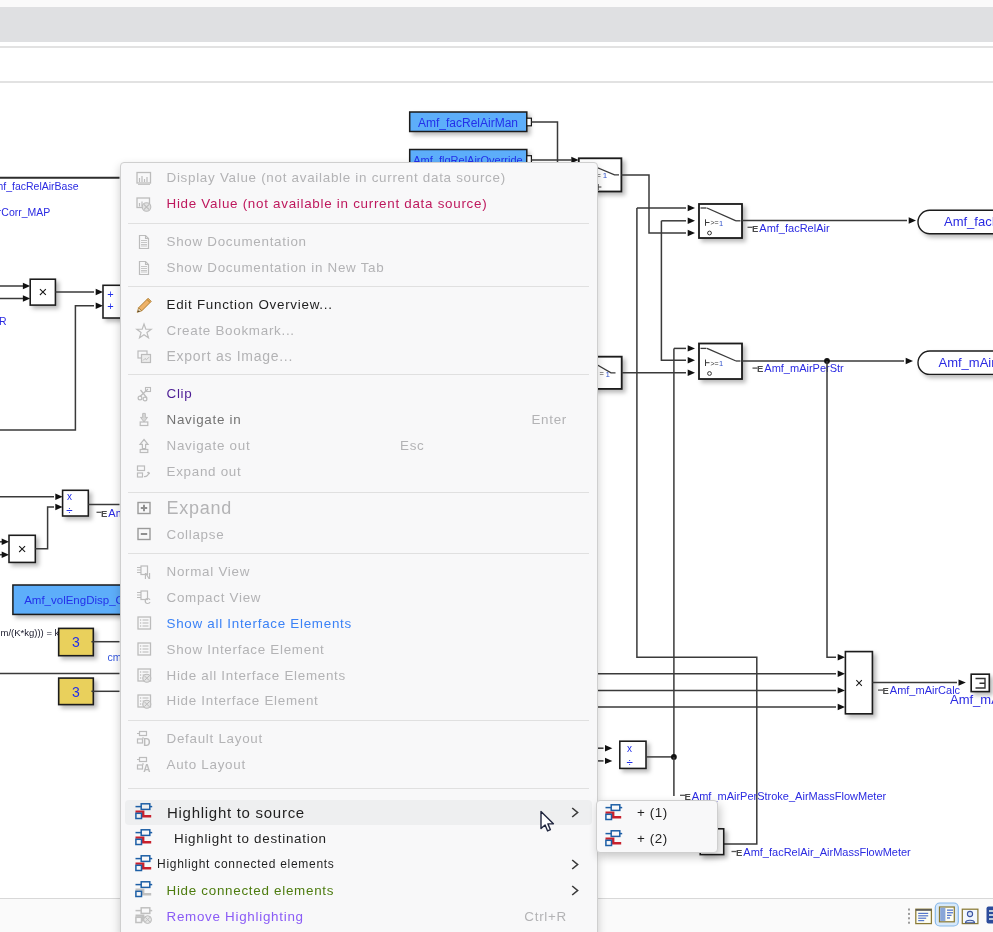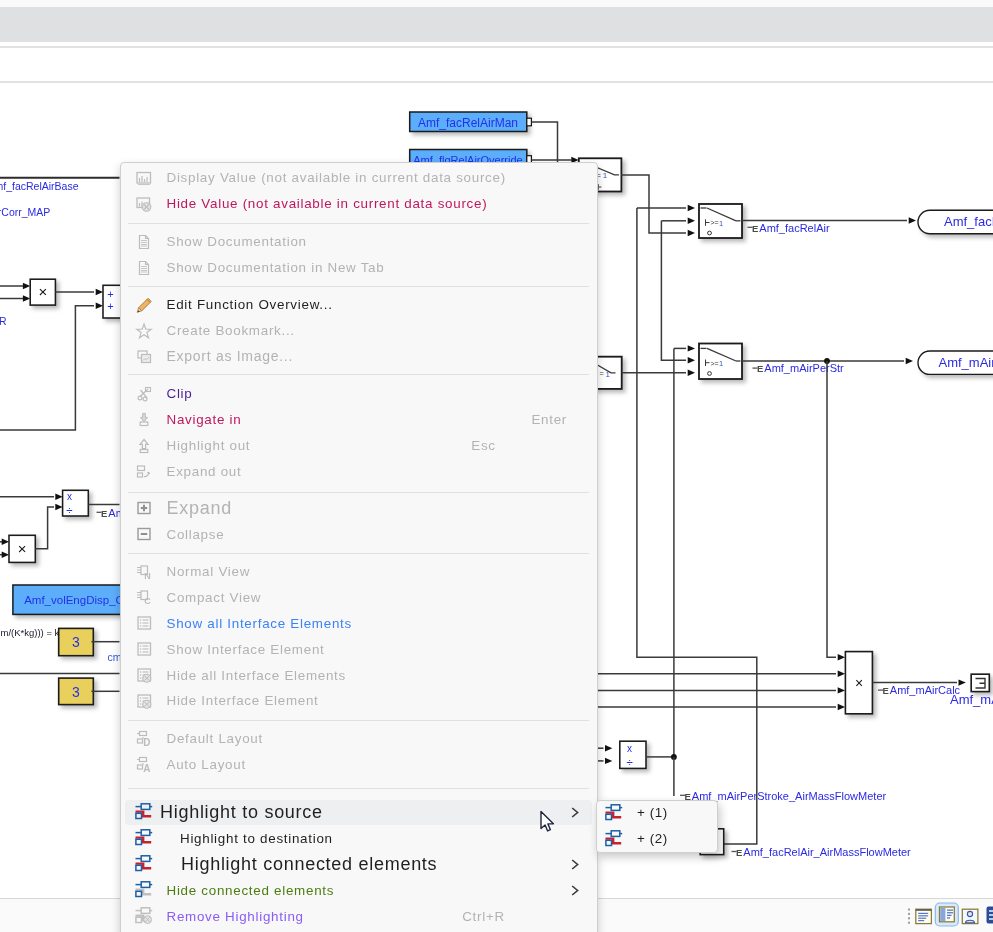--- a/index.html
+++ b/index.html
@@ -252,32 +252,32 @@
     <rect x="6.5" y="6.5" width="9" height="8" fill="#ececec" stroke="#bcbcbc" stroke-width="1.2"></rect>
     <path d="M8,12.5 l2-2 l1.5,1.2 l2.5-2.5" stroke="#bcbcbc" stroke-width="1" fill="none"></path>
   </svg>
 <div style="position:absolute;left:166.5px;top:383.9px;height:19px;line-height:19px;font-size:13.4px;letter-spacing:0.72px;color:#4c1d95;white-space:pre">Clip</div>
 <svg style="position:absolute;left:134.8px;top:384.5px" width="18" height="18" viewBox="0 0 18 18">
     <path d="M5,11.5 L13,4 M5.5,5 l6.5,8" stroke="#bcbcbc" stroke-width="1.2" fill="none"></path>
     <circle cx="5" cy="13" r="1.9" fill="none" stroke="#bcbcbc" stroke-width="1.2"></circle>
     <circle cx="10" cy="14" r="1.9" fill="none" stroke="#bcbcbc" stroke-width="1.2"></circle>
     <rect x="10.5" y="2.5" width="5" height="4" fill="none" stroke="#bcbcbc" stroke-width="1.1"></rect>
   </svg>
-<div style="position:absolute;left:166.5px;top:409.8px;height:19px;line-height:19px;font-size:13.4px;letter-spacing:0.72px;color:#be185d;white-space:pre">Navigate in</div>
+<div style="position:absolute;left:166.5px;top:409.8px;height:19px;line-height:19px;font-size:13.4px;letter-spacing:0.72px;color:#737373;white-space:pre">Navigate in</div>
 <svg style="position:absolute;left:134.8px;top:410.4px" width="18" height="18" viewBox="0 0 18 18">
     <path d="M9,2.5 l3.5,4.5 h-2.2 v4 h-2.6 v-4 h-2.2 z" fill="#d7d7d7" stroke="#bcbcbc" stroke-width="1" transform="rotate(180 9 7.2)"></path>
     <rect x="5.2" y="12" width="7.6" height="3.5" fill="none" stroke="#bcbcbc" stroke-width="1.2"></rect>
   </svg>
 <div style="position:absolute;left:400px;top:409.8px;width:167px;text-align:right;height:19px;line-height:19px;font-size:13.4px;letter-spacing:0.72px;color:#b3b3b5">Enter</div>
-<div style="position:absolute;left:166.5px;top:435.9px;height:19px;line-height:19px;font-size:13.4px;letter-spacing:0.72px;color:#b3b3b5;white-space:pre">Highlight out</div>
+<div style="position:absolute;left:166.5px;top:435.9px;height:19px;line-height:19px;font-size:13.4px;letter-spacing:0.72px;color:#b3b3b5;white-space:pre">Navigate out</div>
 <svg style="position:absolute;left:134.8px;top:436.5px" width="18" height="18" viewBox="0 0 18 18">
     <path d="M9,2.5 l4,4.8 h-2.4 v4.2 h-3.2 v-4.2 h-2.4 z" fill="none" stroke="#bcbcbc" stroke-width="1.2"></path>
     <rect x="5.2" y="12.5" width="7.6" height="3" fill="none" stroke="#bcbcbc" stroke-width="1.2"></rect>
   </svg>
-<div style="position:absolute;left:400px;top:435.9px;width:167px;text-align:center;height:19px;line-height:19px;font-size:13.4px;letter-spacing:0.72px;color:#b3b3b5">Esc</div>
+<div style="position:absolute;left:400px;top:435.9px;width:167px;text-align:left;height:19px;line-height:19px;font-size:13.4px;letter-spacing:0.72px;color:#b3b3b5">Esc</div>
 <div style="position:absolute;left:166.5px;top:462.0px;height:19px;line-height:19px;font-size:13.4px;letter-spacing:0.72px;color:#b3b3b5;white-space:pre">Expand out</div>
 <svg style="position:absolute;left:134.8px;top:462.6px" width="18" height="18" viewBox="0 0 18 18">
     <rect x="2.5" y="3" width="7" height="4.5" fill="none" stroke="#bcbcbc" stroke-width="1.2"></rect>
     <rect x="2.5" y="10" width="5" height="4" fill="none" stroke="#bcbcbc" stroke-width="1.2"></rect>
     <path d="M9,13.5 a4.5,4.5 0 0 0 5,-4.2 m0,0 l-1.8,0.4 m1.8,-0.4 l0.5,1.8" stroke="#bcbcbc" stroke-width="1.2" fill="none"></path>
   </svg>
 <div style="position:absolute;left:166.5px;top:498.7px;height:19px;line-height:19px;font-size:18px;letter-spacing:0.72px;color:#b3b3b5;white-space:pre">Expand</div>
 <svg style="position:absolute;left:134.8px;top:499.3px" width="18" height="18" viewBox="0 0 18 18">
     <rect x="3" y="3.5" width="12" height="11" fill="none" stroke="#9b9b9b" stroke-width="1.4"></rect>
     <path d="M9,5.8 v6.4 M5.8,9 h6.4" stroke="#8f8f8f" stroke-width="2"></path>
@@ -350,40 +350,40 @@
     <path d="M2,4.5 h2.5 M8,8 v2" stroke="#bcbcbc" stroke-width="1"></path>
     <text x="8.2" y="16.5" font-family="Liberation Sans" font-size="10" font-weight="bold" fill="#bcbcbc">D</text>
   </svg>
 <div style="position:absolute;left:166.5px;top:754.6px;height:19px;line-height:19px;font-size:13.4px;letter-spacing:0.72px;color:#b3b3b5;white-space:pre">Auto Layout</div>
 <svg style="position:absolute;left:134.8px;top:755.2px" width="18" height="18" viewBox="0 0 18 18">
     <rect x="4.5" y="2.5" width="7" height="4" fill="none" stroke="#bcbcbc" stroke-width="1.2"></rect>
     <rect x="2.5" y="10" width="5" height="4" fill="none" stroke="#bcbcbc" stroke-width="1.2"></rect>
     <path d="M2,4.5 h2.5 M8,8 v2" stroke="#bcbcbc" stroke-width="1"></path>
     <text x="8.2" y="16.5" font-family="Liberation Sans" font-size="10" font-weight="bold" fill="#bcbcbc">A</text>
   </svg>
-<div style="position:absolute;left:160px;top:802.8px;height:19px;line-height:19px;font-size:18px;letter-spacing:0.72px;color:#1f1f1f;white-space:pre">Highlight to source</div>
+<div style="position:absolute;left:167px;top:802.8px;height:19px;line-height:19px;font-size:15px;letter-spacing:0.72px;color:#1f1f1f;white-space:pre">Highlight to source</div>
 <svg style="position:absolute;left:134.8px;top:803.4px" width="18" height="18" viewBox="0 0 18 18">
     <line x1="0.5" y1="3.6" x2="6.2" y2="3.6" stroke="#1d5fa6" stroke-width="1.5"></line>
     <rect x="6.2" y="0.8" width="8.6" height="5.6" fill="none" stroke="#1d5fa6" stroke-width="1.5"></rect>
     <line x1="14.8" y1="3.6" x2="17.2" y2="3.6" stroke="#1d5fa6" stroke-width="1.5"></line>
     <path d="M0.5,8.6 H8.2 V13.2 H16.2" fill="none" stroke="#c8202c" stroke-width="2.4"></path>
     <rect x="0.9" y="10.3" width="5.6" height="5.2" fill="#eeeff0" stroke="#1d5fa6" stroke-width="1.5"></rect>
   </svg>
 <svg style="position:absolute;left:570px;top:805.9px" width="10" height="13" viewBox="0 0 10 13">
     <path d="M2.2,2 L7.6,6.5 L2.2,11" fill="none" stroke="#3a3a3a" stroke-width="1.6"></path>
   </svg>
-<div style="position:absolute;left:180px;top:828.7px;height:19px;line-height:19px;font-size:13.4px;letter-spacing:0.72px;color:#1f1f1f;white-space:pre">Highlight to destination</div>
+<div style="position:absolute;left:174px;top:828.7px;height:19px;line-height:19px;font-size:13.4px;letter-spacing:0.72px;color:#1f1f1f;white-space:pre">Highlight to destination</div>
 <svg style="position:absolute;left:134.8px;top:829.3px" width="18" height="18" viewBox="0 0 18 18">
     <line x1="0.5" y1="3.6" x2="6.2" y2="3.6" stroke="#1d5fa6" stroke-width="1.5"></line>
     <rect x="6.2" y="0.8" width="8.6" height="5.6" fill="none" stroke="#1d5fa6" stroke-width="1.5"></rect>
     <line x1="14.8" y1="3.6" x2="17.2" y2="3.6" stroke="#1d5fa6" stroke-width="1.5"></line>
     <path d="M0.5,8.6 H8.2 V13.2 H16.2" fill="none" stroke="#c8202c" stroke-width="2.4"></path>
     <rect x="0.9" y="10.3" width="5.6" height="5.2" fill="#f8f8f9" stroke="#1d5fa6" stroke-width="1.5"></rect>
   </svg>
-<div style="position:absolute;left:181px;top:854.7px;height:19px;line-height:19px;font-size:18px;letter-spacing:0.72px;color:#1f1f1f;white-space:pre">Highlight connected elements</div>
+<div style="position:absolute;left:157px;top:854.7px;height:19px;line-height:19px;font-size:12px;letter-spacing:0.72px;color:#1f1f1f;white-space:pre">Highlight connected elements</div>
 <svg style="position:absolute;left:134.8px;top:855.3px" width="18" height="18" viewBox="0 0 18 18">
     <line x1="0.5" y1="3.6" x2="6.2" y2="3.6" stroke="#1d5fa6" stroke-width="1.5"></line>
     <rect x="6.2" y="0.8" width="8.6" height="5.6" fill="none" stroke="#1d5fa6" stroke-width="1.5"></rect>
     <line x1="14.8" y1="3.6" x2="17.2" y2="3.6" stroke="#1d5fa6" stroke-width="1.5"></line>
     <path d="M0.5,8.6 H8.2 V13.2 H16.2" fill="none" stroke="#c8202c" stroke-width="2.4"></path>
     <rect x="0.9" y="10.3" width="5.6" height="5.2" fill="#f8f8f9" stroke="#1d5fa6" stroke-width="1.5"></rect>
   </svg>
 <svg style="position:absolute;left:570px;top:857.8px" width="10" height="13" viewBox="0 0 10 13">
     <path d="M2.2,2 L7.6,6.5 L2.2,11" fill="none" stroke="#3a3a3a" stroke-width="1.6"></path>
   </svg>
@@ -401,21 +401,21 @@
 <div style="position:absolute;left:166.5px;top:906.6px;height:19px;line-height:19px;font-size:13.4px;letter-spacing:0.72px;color:#8b5cf6;white-space:pre">Remove Highlighting</div>
 <svg style="position:absolute;left:134.8px;top:907.2px" width="18" height="18" viewBox="0 0 18 18">
     <line x1="0.5" y1="3.6" x2="6.2" y2="3.6" stroke="#c0c0c0" stroke-width="1.5"></line>
     <rect x="6.2" y="0.8" width="8.6" height="5.6" fill="none" stroke="#c0c0c0" stroke-width="1.5"></rect>
     <line x1="14.8" y1="3.6" x2="17.2" y2="3.6" stroke="#c0c0c0" stroke-width="1.5"></line>
     <path d="M0.5,8.6 H8.2 V13.2 H16.2" fill="none" stroke="#c0c0c0" stroke-width="2.4"></path>
     <rect x="0.9" y="10.3" width="5.6" height="5.2" fill="#f8f8f9" stroke="#c0c0c0" stroke-width="1.5"></rect>
     <circle cx="12.6" cy="12.6" r="3.9" fill="#e4e4e4" stroke="#bcbcbc" stroke-width="1"></circle>
     <path d="M10.2,10.2 l4.8,4.8 M15,10.2 l-4.8,4.8" stroke="#bcbcbc" stroke-width="0.9"></path>
   </svg>
-<div style="position:absolute;left:400px;top:906.6px;width:167px;text-align:center;height:19px;line-height:19px;font-size:13.4px;letter-spacing:0.72px;color:#b3b3b5">Ctrl+R</div>
+<div style="position:absolute;left:400px;top:906.6px;width:167px;text-align:right;height:19px;line-height:19px;font-size:13.4px;letter-spacing:0.72px;color:#b3b3b5">Ctrl+R</div>
 <div style="position:absolute;left:128px;top:222.5px;width:461px;height:1px;background:#e0e0e0"></div>
 <div style="position:absolute;left:128px;top:286.0px;width:461px;height:1px;background:#e0e0e0"></div>
 <div style="position:absolute;left:128px;top:373.5px;width:461px;height:1px;background:#e0e0e0"></div>
 <div style="position:absolute;left:128px;top:491.5px;width:461px;height:1px;background:#e0e0e0"></div>
 <div style="position:absolute;left:128px;top:552.5px;width:461px;height:1px;background:#e0e0e0"></div>
 <div style="position:absolute;left:128px;top:719.5px;width:461px;height:1px;background:#e0e0e0"></div>
 <div style="position:absolute;left:128px;top:788.0px;width:461px;height:1px;background:#e0e0e0"></div>
 <div style="position:absolute;left:595.5px;top:799.5px;width:122px;height:53px;background:#f8f8f9;border:1px solid #cfcfcf;border-radius:4px;box-shadow:2px 4px 10px rgba(0,0,0,0.22);box-sizing:border-box"></div>
 <svg style="position:absolute;left:605.0px;top:803.5px" width="18" height="18" viewBox="0 0 18 18">
     <line x1="0.5" y1="3.6" x2="6.2" y2="3.6" stroke="#1d5fa6" stroke-width="1.5"></line>

